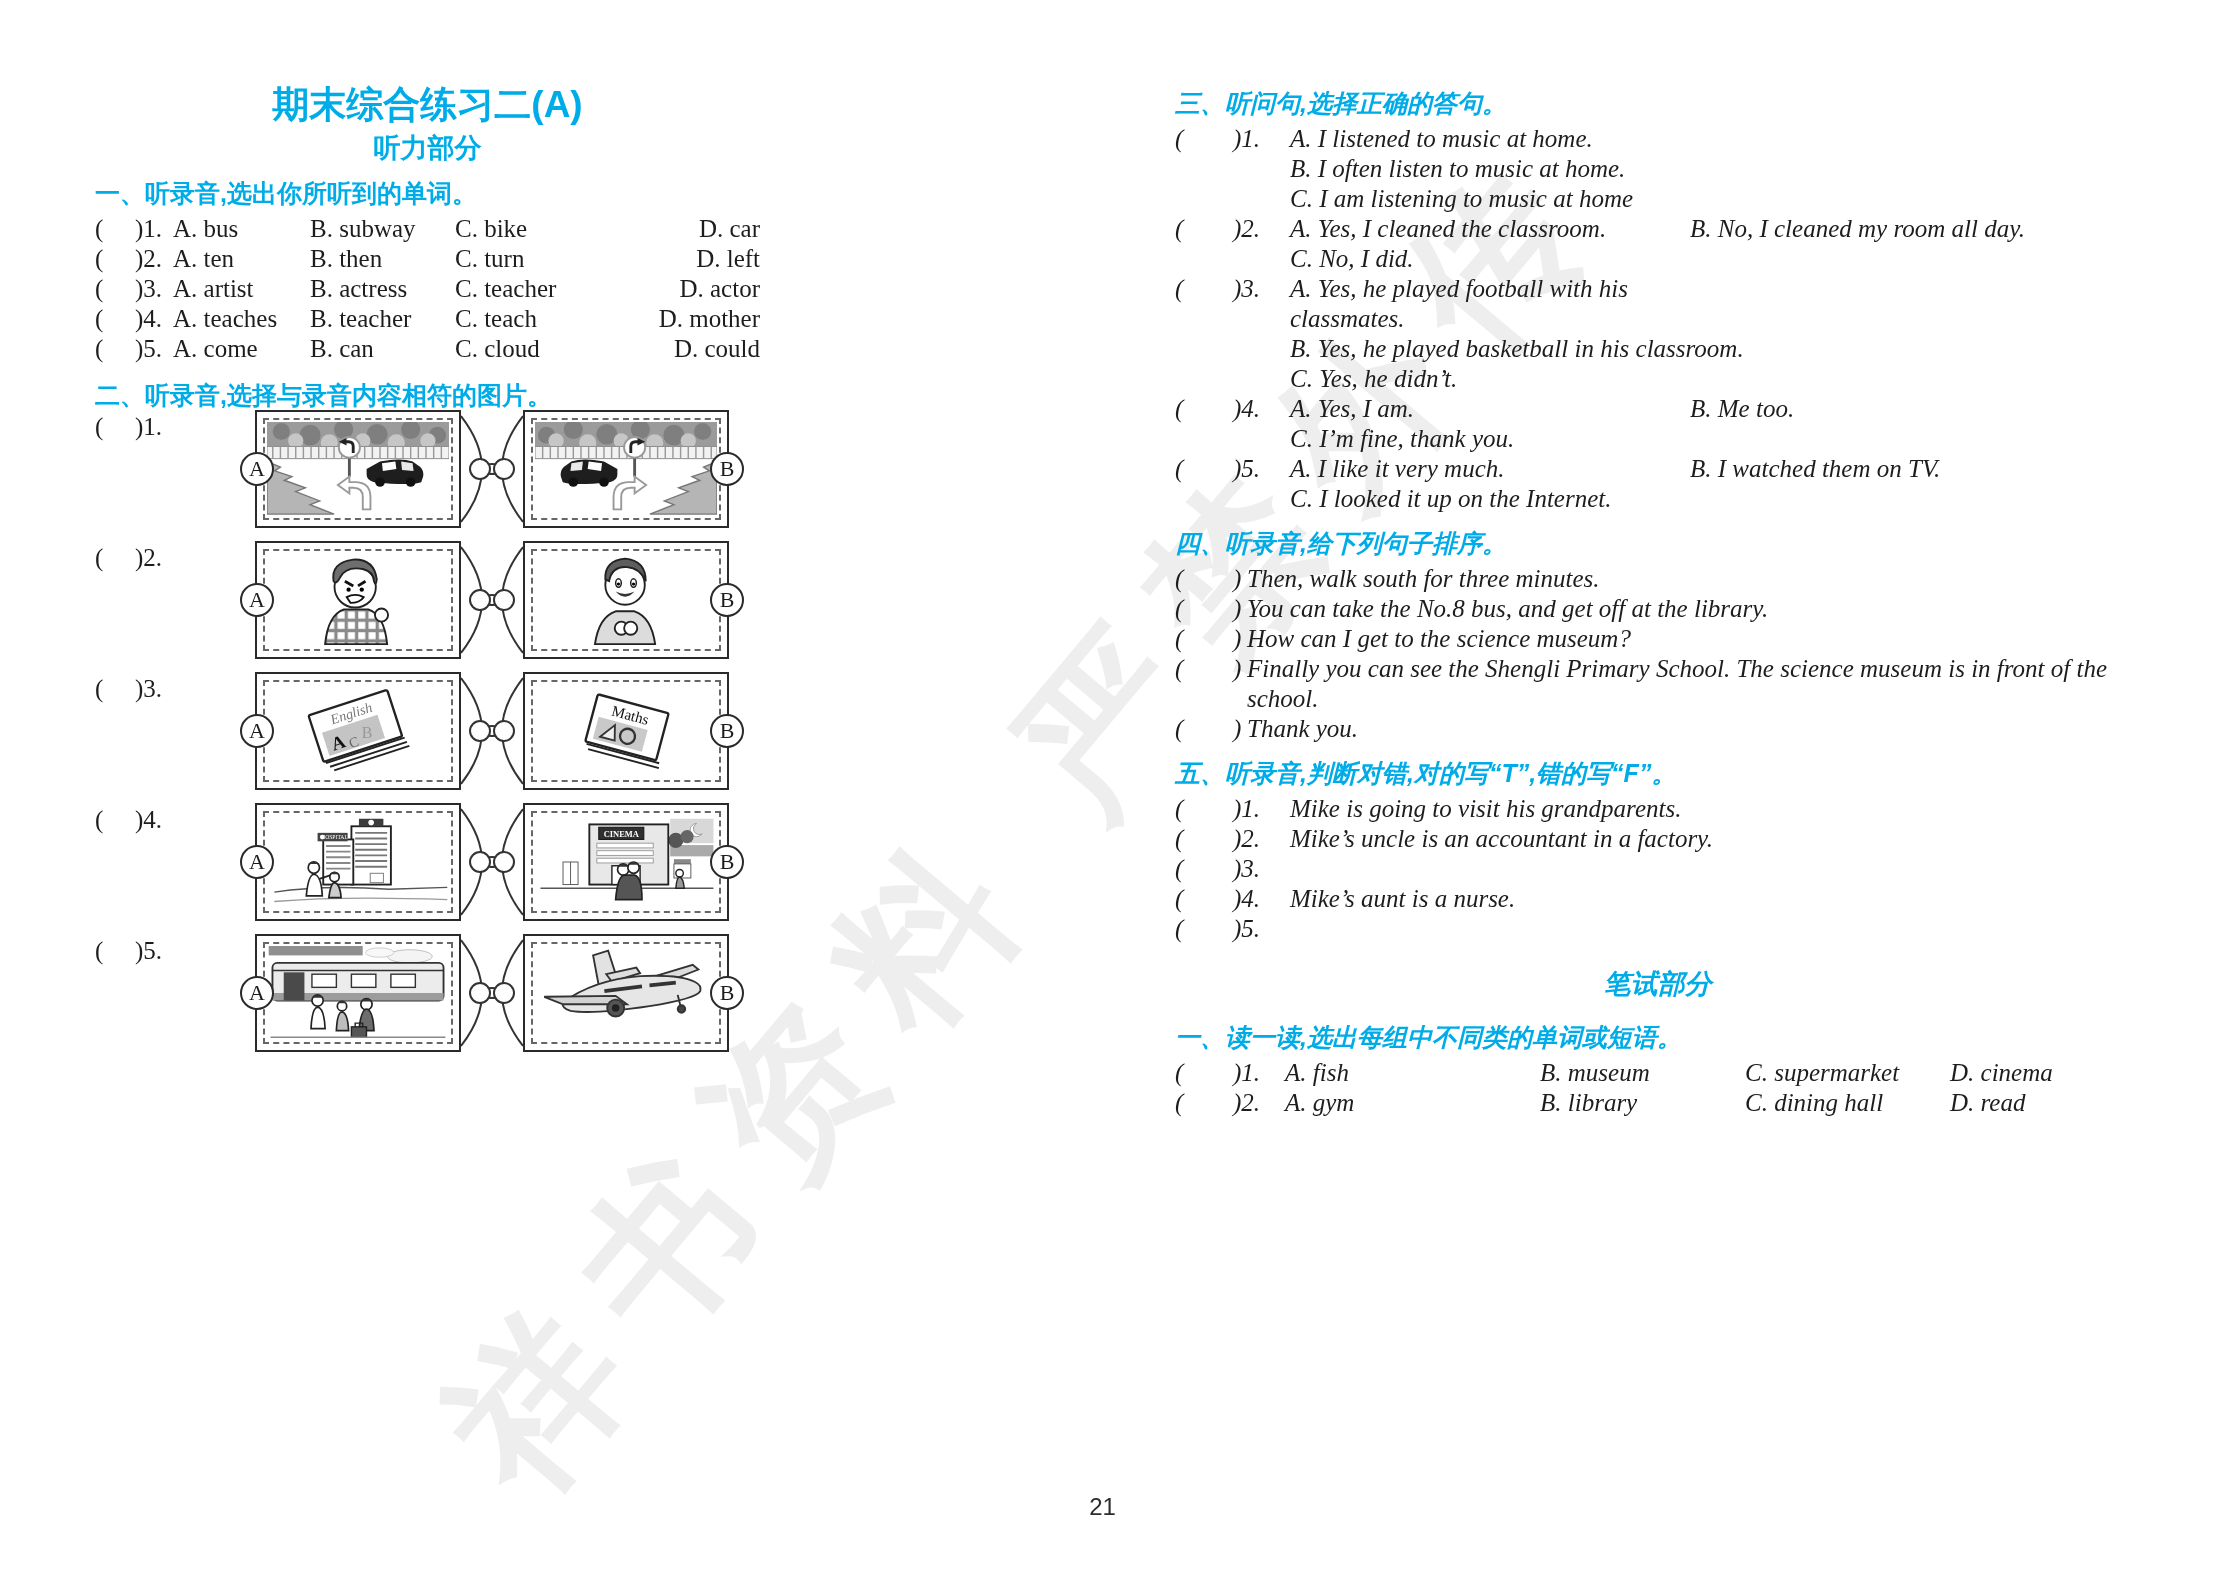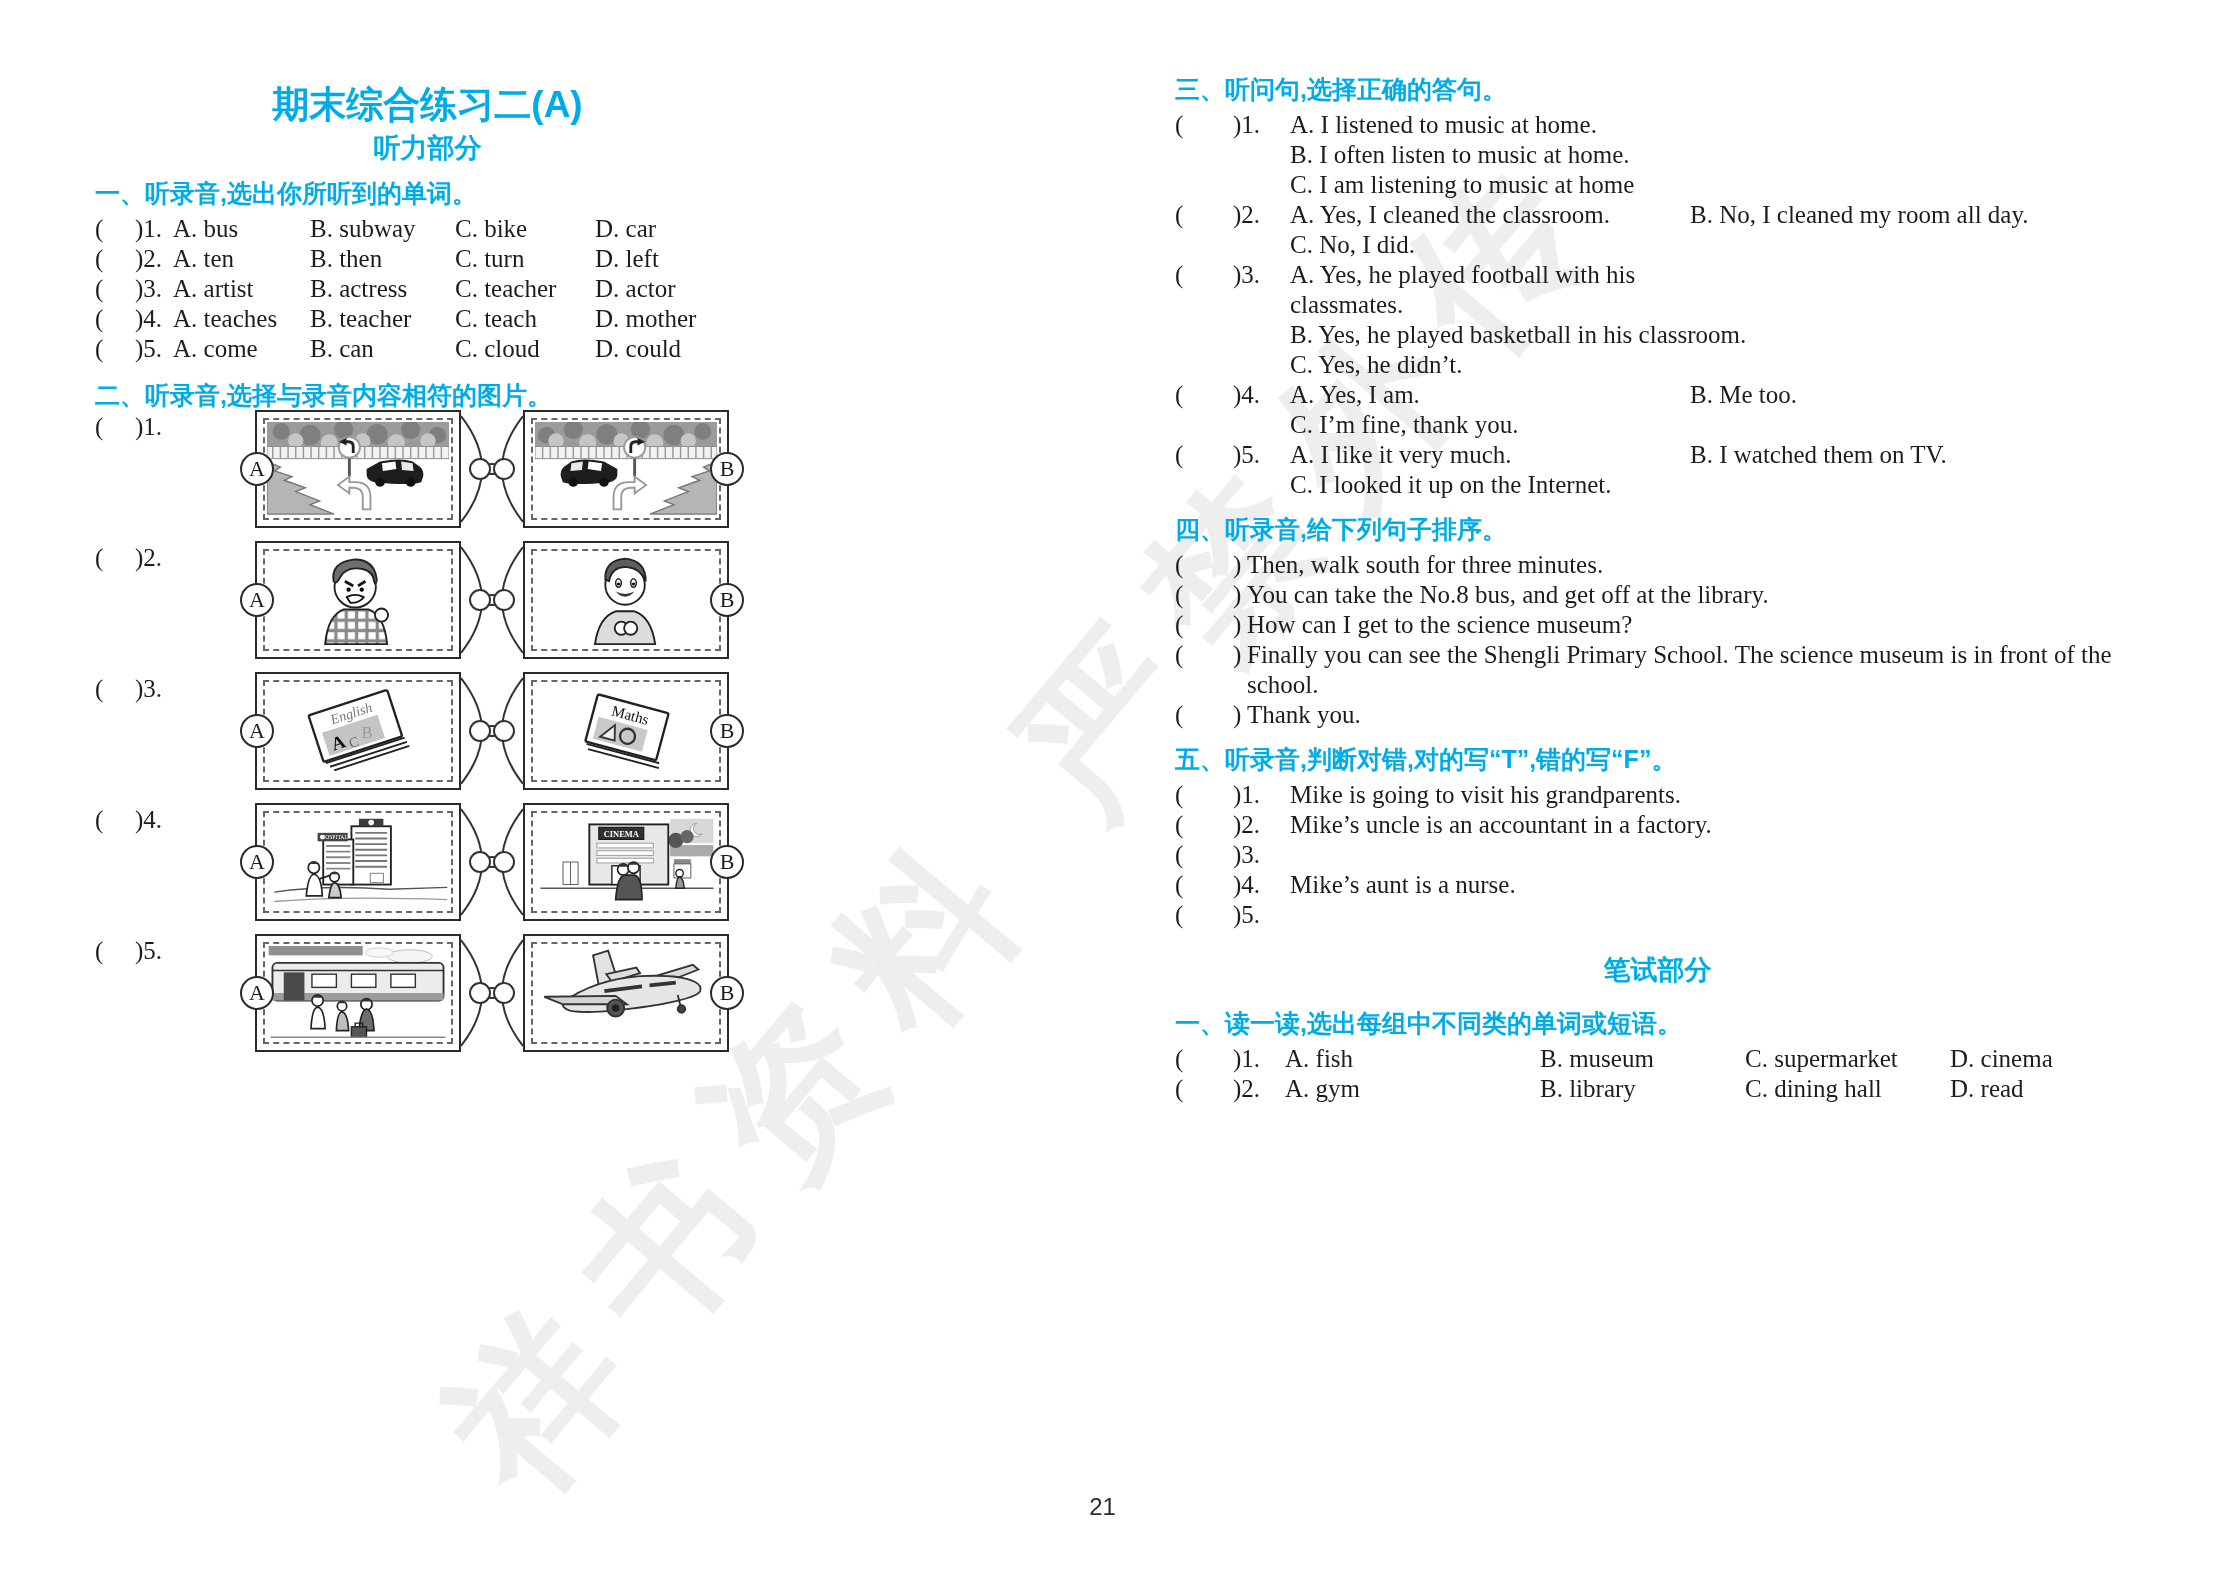--- a/index.html
+++ b/index.html
@@ -3,35 +3,35 @@
 <meta charset="utf-8">
 <style>
   :root{ --accent:#00ACE8; }
   html,body{margin:0;padding:0;background:#ffffff;}
   .page{position:relative;width:2220px;height:1571px;background:#fff;overflow:hidden;
         font-family:"Liberation Serif","DejaVu Serif",serif;color:#1d1d1d;}
   .watermark{position:absolute;left:400px;top:1395px;transform:rotate(-50deg);transform-origin:0 0;
         font-family:"Liberation Sans","DejaVu Sans",sans-serif;font-weight:bold;font-size:165px;
         letter-spacing:36px;white-space:nowrap;color:rgba(40,40,40,0.08);pointer-events:none;}
   .col-left{position:absolute;left:95px;top:84px;width:665px;}
-  .col-right{position:absolute;left:1175px;top:74px;width:965px;font-size:25px;line-height:30px;}
+  .col-right{position:absolute;left:1175px;top:88px;width:965px;font-size:25px;line-height:30px;font-style:italic;}
   .title{margin:0;text-align:center;font-family:"Liberation Sans","DejaVu Sans",sans-serif;
         font-weight:bold;font-size:37px;line-height:42px;color:var(--accent);}
   .subtitle{margin:6px 0 0;text-align:center;font-family:"Liberation Sans","DejaVu Sans",sans-serif;
         font-weight:bold;font-size:27px;line-height:32px;color:var(--accent);}
   .sec-head{font-family:"Liberation Sans","DejaVu Sans",sans-serif;font-weight:bold;font-size:25px;
         line-height:30px;color:var(--accent);margin:14px 0 6px;}
   .col-right .sec-head:first-child{margin-top:0;}
   .center-head{text-align:center;font-family:"Liberation Sans","DejaVu Sans",sans-serif;font-weight:bold;
         font-size:27px;line-height:32px;color:var(--accent);margin:24px 0 22px;}
   
   .opt-row{display:flex;font-size:25px;line-height:30px;}
   .l-paren{flex:0 0 40px;}
   .l-num{flex:0 0 38px;}
-  .l-opt0{flex:0 0 137px;} .l-opt1{flex:0 0 145px;} .l-opt2{flex:0 0 140px;} .l-opt3{flex:1;}
+  .l-opt0{flex:0 0 137px;} .l-opt1{flex:0 0 145px;} .l-opt2{flex:0 0 140px;} .l-opt3{flex:1;text-align:right;}
   
   .pic-row{position:relative;height:118px;margin-bottom:13px;}
   .pic-label{position:absolute;left:0;top:2px;display:flex;font-size:25px;line-height:30px;}
   .pair{position:absolute;left:160px;top:0;display:flex;align-items:center;}
   .pic-box{position:relative;width:206px;height:118px;border:2px solid #2a2a2a;background:#fff;box-sizing:border-box;}
   .pic-inner{position:absolute;inset:6px;border:2px dashed #666;}
   .pic-inner svg{position:absolute;inset:2px;width:calc(100% - 4px);height:calc(100% - 4px);}
   .ribbon{flex:0 0 62px;height:118px;}
   .circ{position:absolute;top:50%;transform:translateY(-50%);width:30px;height:30px;border:2px solid #2a2a2a;
         border-radius:50%;background:#fff;display:flex;align-items:center;justify-content:center;

